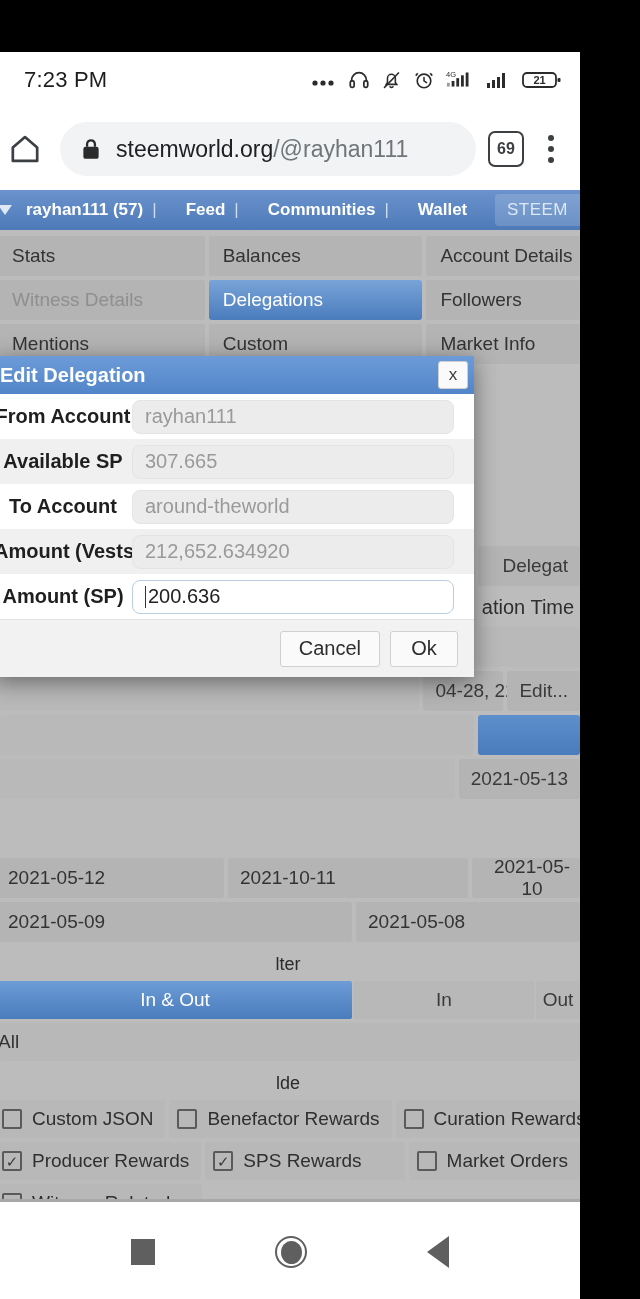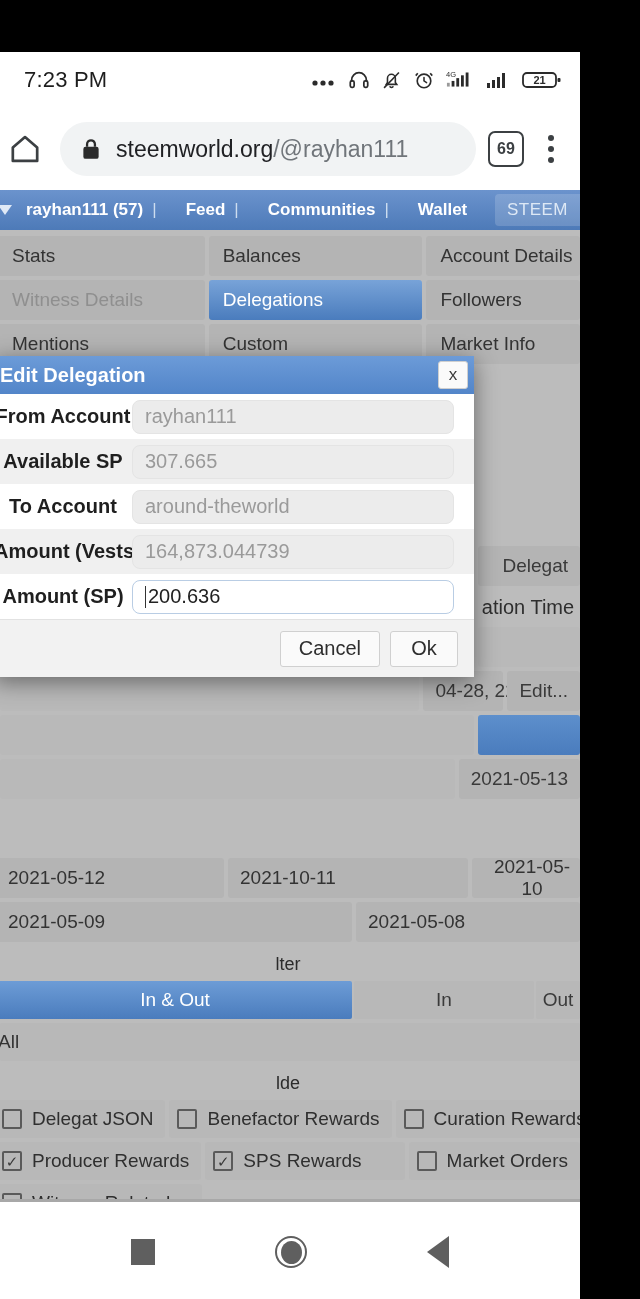--- a/index.html
+++ b/index.html
@@ -353,21 +353,21 @@
       <div class="allrow">
         <span style="margin-left:-2px">All</span>
       </div>
 
       <div class="sect-label">lde</div>
 
       <div class="chkgrid">
         <div class="chkrow">
           <div class="chk" style="width:208px; margin-left:-6px">
             <span class="box"></span>
-            <span>Delegat JSON</span>
+            <span>Custom JSON</span>
           </div>
           <div class="chk" style="width:224px">
             <span class="box"></span>
             <span>Benefactor Rewards</span>
           </div>
           <div class="chk" style="flex:1">
             <span class="box"></span>
             <span>Curation Rewards</span>
           </div>
         </div>
@@ -408,21 +408,21 @@
       <div class="frow alt">
         <div class="flabel">Available SP</div>
         <div class="finput ro">307.665</div>
       </div>
       <div class="frow">
         <div class="flabel">To Account</div>
         <div class="finput ro">around-theworld</div>
       </div>
       <div class="frow alt">
         <div class="flabel">Amount (Vests)</div>
-        <div class="finput ro">164,873.044739</div>
+        <div class="finput ro">212,652.634920</div>
       </div>
       <div class="frow">
         <div class="flabel">Amount (SP)</div>
         <div class="finput rw">
             <span class="caret-bar"></span>
             <span>200.636</span>
           </div>
       </div>
 
       <div class="modal-foot">

